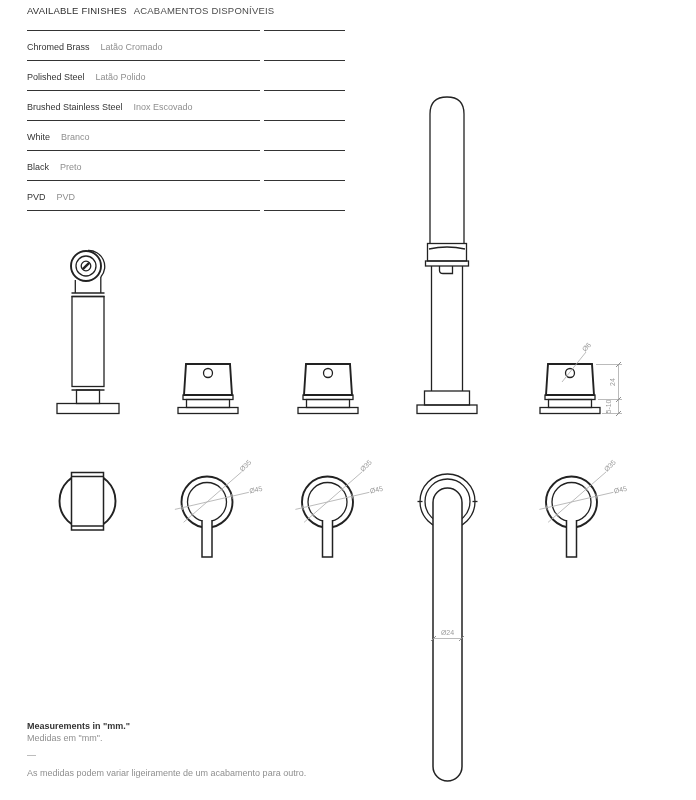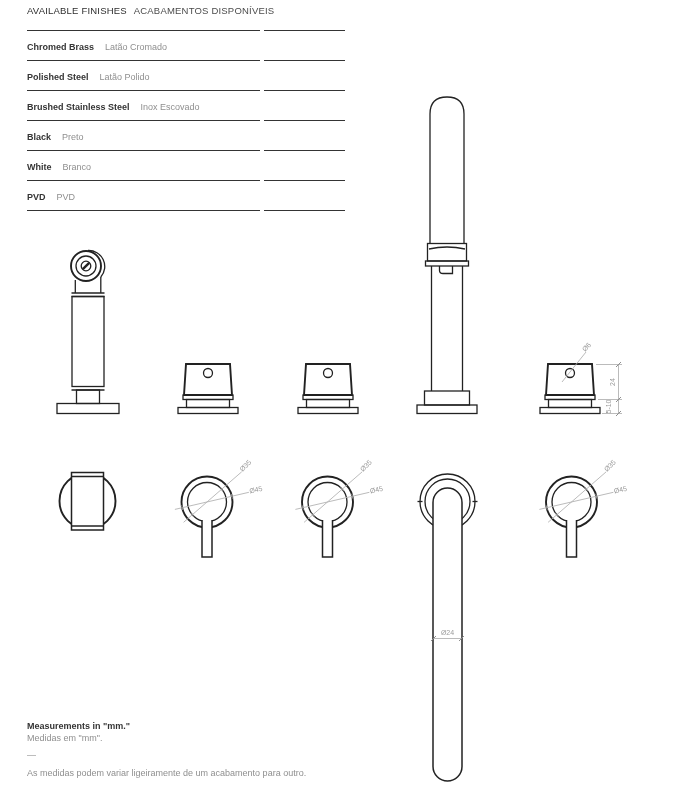--- a/index.html
+++ b/index.html
@@ -4,21 +4,21 @@
 <style>
   html,body{margin:0;padding:0;background:#fff;}
   .page{position:relative;width:696px;height:800px;background:#fff;overflow:hidden;
         font-family:"Liberation Sans",sans-serif;color:#333;}
   .fin-header{position:absolute;left:27px;top:5px;font-size:9.5px;letter-spacing:.2px;white-space:nowrap;}
   .hdr-en{font-weight:normal;color:#2e2e2e;}
   .hdr-pt{font-weight:normal;color:#4b4b4b;margin-left:4px;}
   .finishes{position:absolute;left:27px;top:30px;width:318px;border-bottom:1.5px solid #343434;}
   .finish-row{height:27px;border-top:1.5px solid #343434;display:flex;align-items:center;
               padding-top:2px;font-size:9px;white-space:nowrap;}
-  .fin-en{font-weight:bold;color:#353535;}
+  .fin-en{font-weight:normal;color:#353535;}
   .fin-pt{color:#8f8f8f;margin-left:11px;}
   .rule-break{position:absolute;left:233px;top:-2px;width:4px;height:205px;background:#fff;}
   .footer{position:absolute;left:27px;top:721px;font-size:9px;line-height:11.5px;white-space:nowrap;}
   .ft-bold{font-weight:bold;color:#343434;}
   .ft-gray{color:#8f8f8f;}
   .ft-dash{color:#9a9a9a;margin:6px 0;}
   svg.drawings{position:absolute;left:0;top:0;}
   .ln{stroke:#222;fill:none;stroke-width:1.3;}
   .ln2{stroke:#222;fill:none;stroke-width:1.9;}
   .wfill{fill:#fff;stroke:#222;stroke-width:1.5;}
@@ -43,26 +43,26 @@
     </div>
     <div class="finish-row">
       <span class="fin-en">Polished Steel</span>
       <span class="fin-pt">Latão Polido</span>
     </div>
     <div class="finish-row">
       <span class="fin-en">Brushed Stainless Steel</span>
       <span class="fin-pt">Inox Escovado</span>
     </div>
     <div class="finish-row">
+      <span class="fin-en">White</span>
+      <span class="fin-pt">Branco</span>
+    </div>
+    <div class="finish-row">
       <span class="fin-en">Black</span>
       <span class="fin-pt">Preto</span>
-    </div>
-    <div class="finish-row">
-      <span class="fin-en">White</span>
-      <span class="fin-pt">Branco</span>
     </div>
     <div class="finish-row">
       <span class="fin-en">PVD</span>
       <span class="fin-pt">PVD</span>
     </div>
     <div class="rule-break"></div>
   </div>
 
   <svg class="drawings" width="696" height="800" viewBox="0 0 696 800" xmlns="http://www.w3.org/2000/svg">
 

